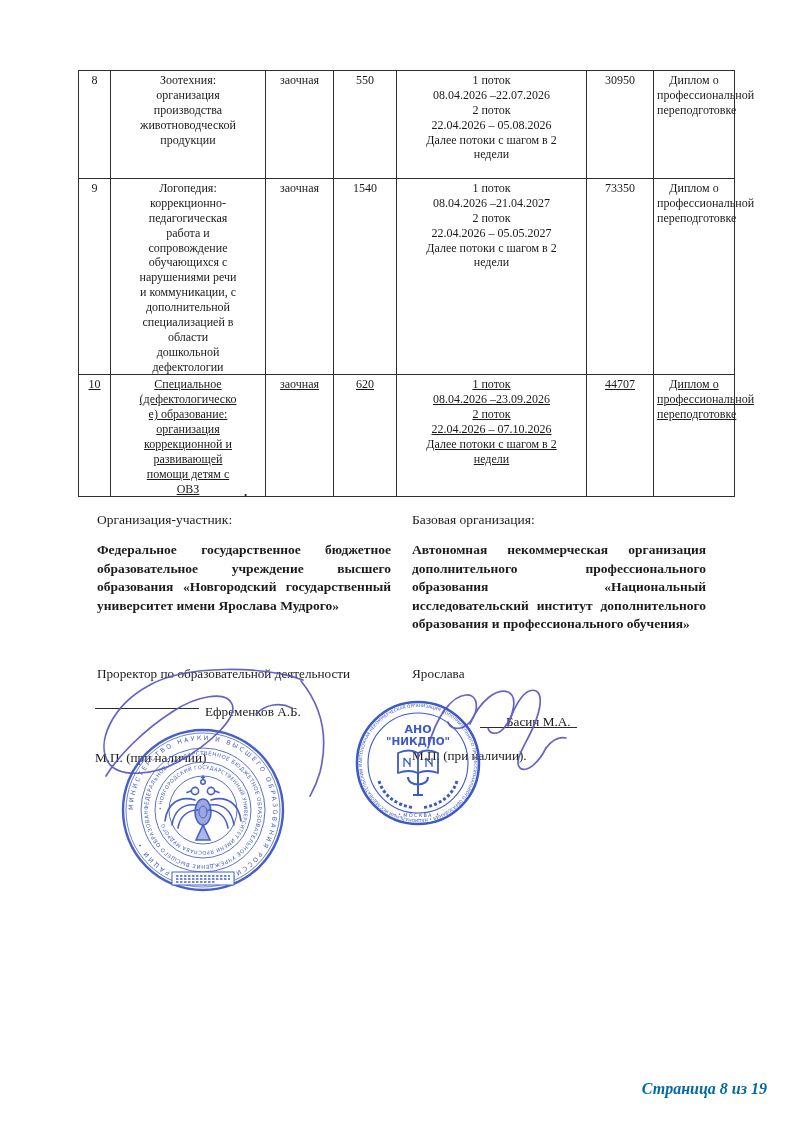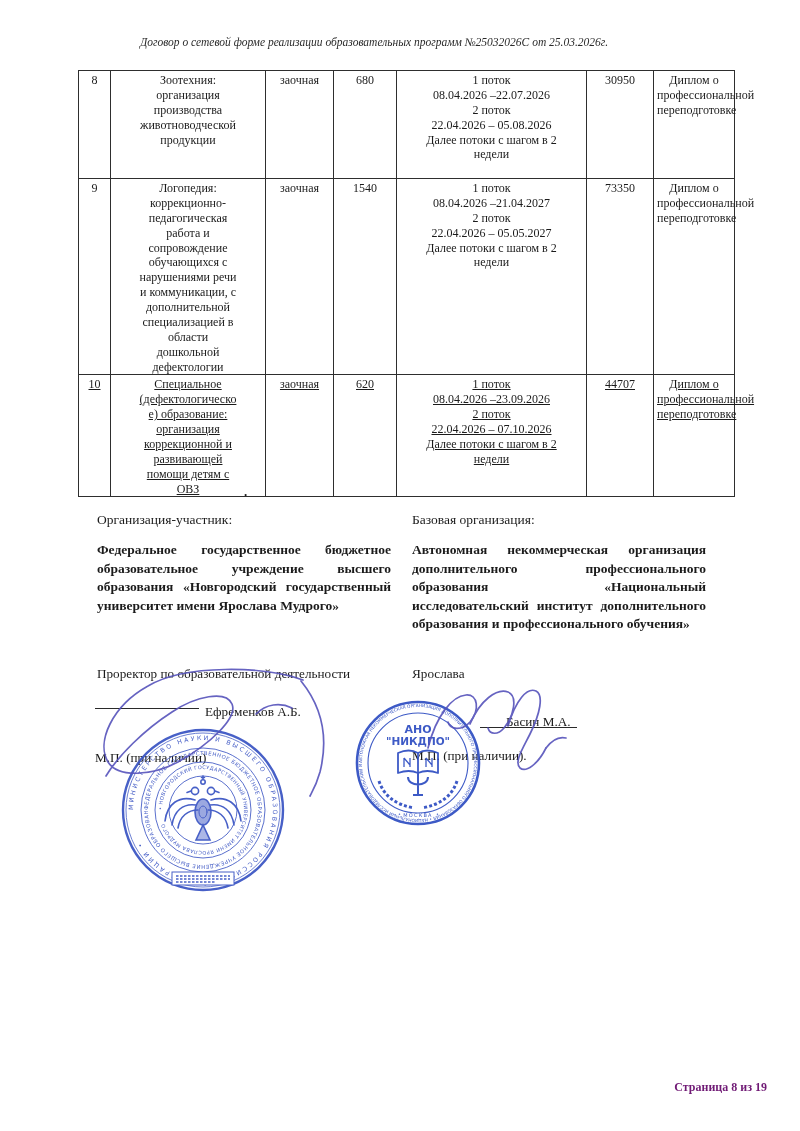--- a/index.html
+++ b/index.html
@@ -13,32 +13,31 @@
        font-size:12px;line-height:1.24;padding:2px 3px 0 3px;white-space:pre-line;}
   tr.r8{height:108px;} tr.r9{height:190px;} tr.r10{height:122px;text-decoration:underline;}
   .stray-dot{position:absolute;left:244px;top:484px;font-size:13px;font-weight:bold;}
   .col-label{position:absolute;top:512px;font-weight:normal;font-size:13.5px;}
   .org-par{position:absolute;top:541px;width:294px;font-weight:bold;font-size:13.5px;
        line-height:18.6px;text-align:justify;text-align-last:left;}
   .role{position:absolute;top:666px;font-size:13.2px;}
   .signer{position:absolute;font-size:13.2px;}
   .sig-line{position:absolute;border-bottom:1.2px solid #2a2a2a;}
   .mp{position:absolute;font-size:13.2px;}
-  .footer{position:absolute;top:1080px;right:33px;font-weight:bold;
-       font-size:12px;color:#701a75;}
+  .footer{position:absolute;top:1080px;right:33px;font-style:italic;font-weight:bold;
+       font-size:16px;color:#0369a1;}
   .stamp{position:absolute;opacity:.93;}
   .sig-svg{position:absolute;left:0;top:0;pointer-events:none;}
   svg text{font-family:"DejaVu Sans","Liberation Sans",sans-serif;}
 </style>
 </head>
 <body>
 
 <div class="page">
 
-  <div class="hdr">Договор о сетевой форме реализации образовательных программ №25032026С от 25.03.2026г.</div>
 
   <div class="tbl-wrap">
     <table class="doc">
       <colgroup>
         <col style="width:32px">
           <col style="width:155px">
           <col style="width:68px">
         <col style="width:63px">
           <col style="width:190px">
           <col style="width:67px">
@@ -46,21 +45,21 @@
       </colgroup>
       <tbody>
           <tr class="r8">
         <td>8</td>
         <td>Зоотехния:
 организация
 производства
 животноводческой
 продукции</td>
         <td>заочная</td>
-        <td>680</td>
+        <td>550</td>
         <td>1 поток
 08.04.2026 –22.07.2026
 2 поток
 22.04.2026 – 05.08.2026
 Далее потоки с шагом в 2
 недели</td>
         <td>30950</td>
         <td>Диплом о
 профессиональной
 переподготовке</td>

